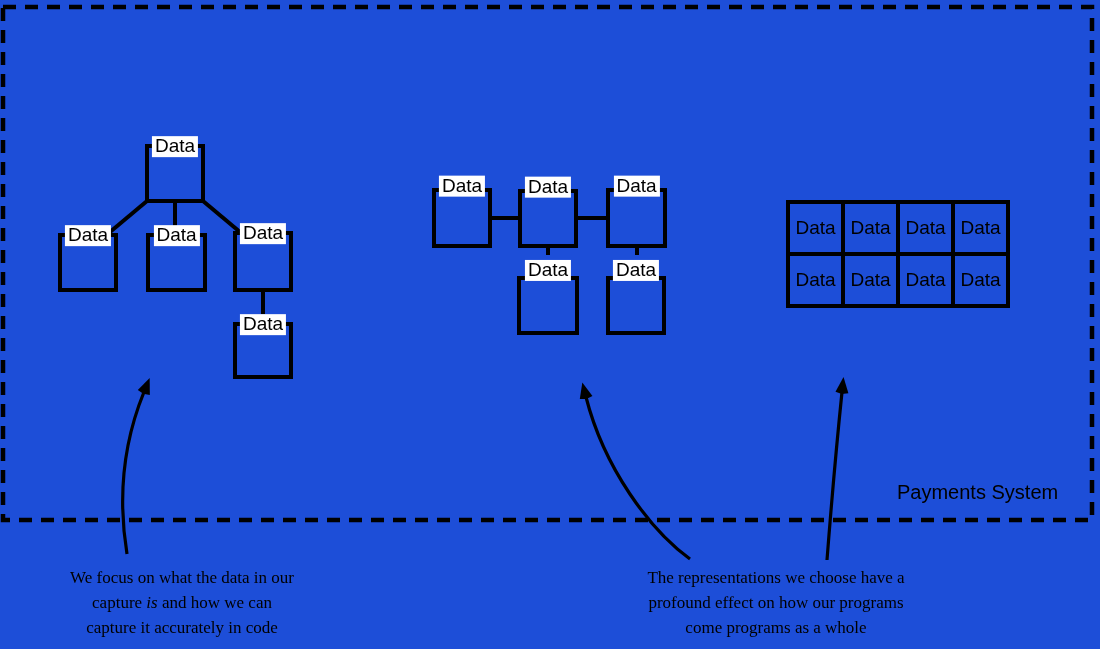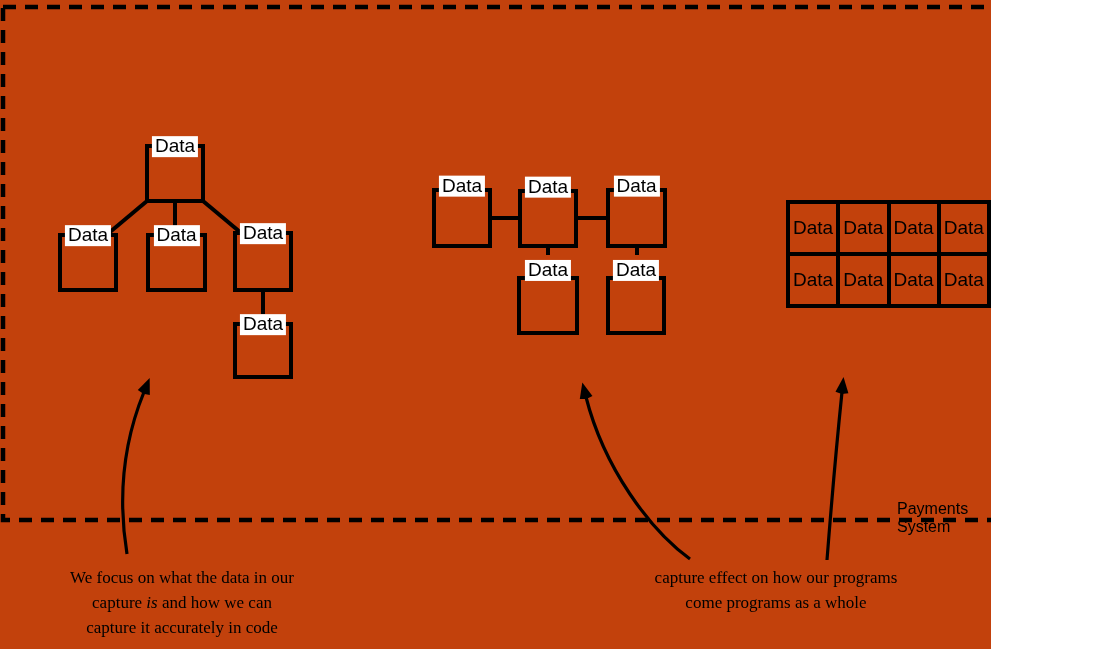--- a/index.html
+++ b/index.html
@@ -1,21 +1,21 @@
 <!DOCTYPE html>
 <html><head>
 <meta charset="utf-8">
 <style>
   * { margin: 0; padding: 0; box-sizing: border-box; }
   html, body { background: #ffffff; }
   .canvas {
     position: relative;
-    width: 991px;
+    width: 1100px;
     height: 649px;
-    background: #c2410c;
+    background: #1d4ed8;
     overflow: hidden;
     font-family: "Liberation Sans", sans-serif;
     color: #000;
   }
   svg.layer { position: absolute; inset: 0; width: 1100px; height: 649px; }
 
   
   .data-box { position: absolute; border: 4px solid #000; background: transparent; }
   .box-label {
     position: absolute;
@@ -33,21 +33,21 @@
   
   table.data-table { position: absolute; left: 786px; top: 200px; border-collapse: collapse; }
   table.data-table td {
     border: 4px solid #000;
     width: 55px; height: 52px;
     text-align: center; vertical-align: middle;
     font-size: 19px;
   }
 
   
-  .boundary-label { position: absolute; left: 897px; top: 481px; font-size: 16px; margin-top: 19px; }
+  .boundary-label { position: absolute; left: 897px; top: 481px; font-size: 20px; }
 
   
   .annotation {
     position: absolute;
     font-family: "Liberation Serif", serif;
     font-size: 17px;
     line-height: 25px;
     text-align: center;
   }
   .annotation em { font-style: italic; }
@@ -140,17 +140,18 @@
 
   <div class="boundary-label">Payments System</div>
 
   <div class="annotation annotation-left">
     <div>We focus on what the data in our</div>
     <div><span>capture </span><em>is</em><span> and how we can</span></div>
     <div>capture it accurately in code</div>
   </div>
 
   <div class="annotation annotation-right">
-    <div>capture effect on how our programs</div>
+    <div>The representations we choose have a</div>
+    <div>profound effect on how our programs</div>
     <div>come programs as a whole</div>
   </div>
 
 </div>
 
 </body></html>

